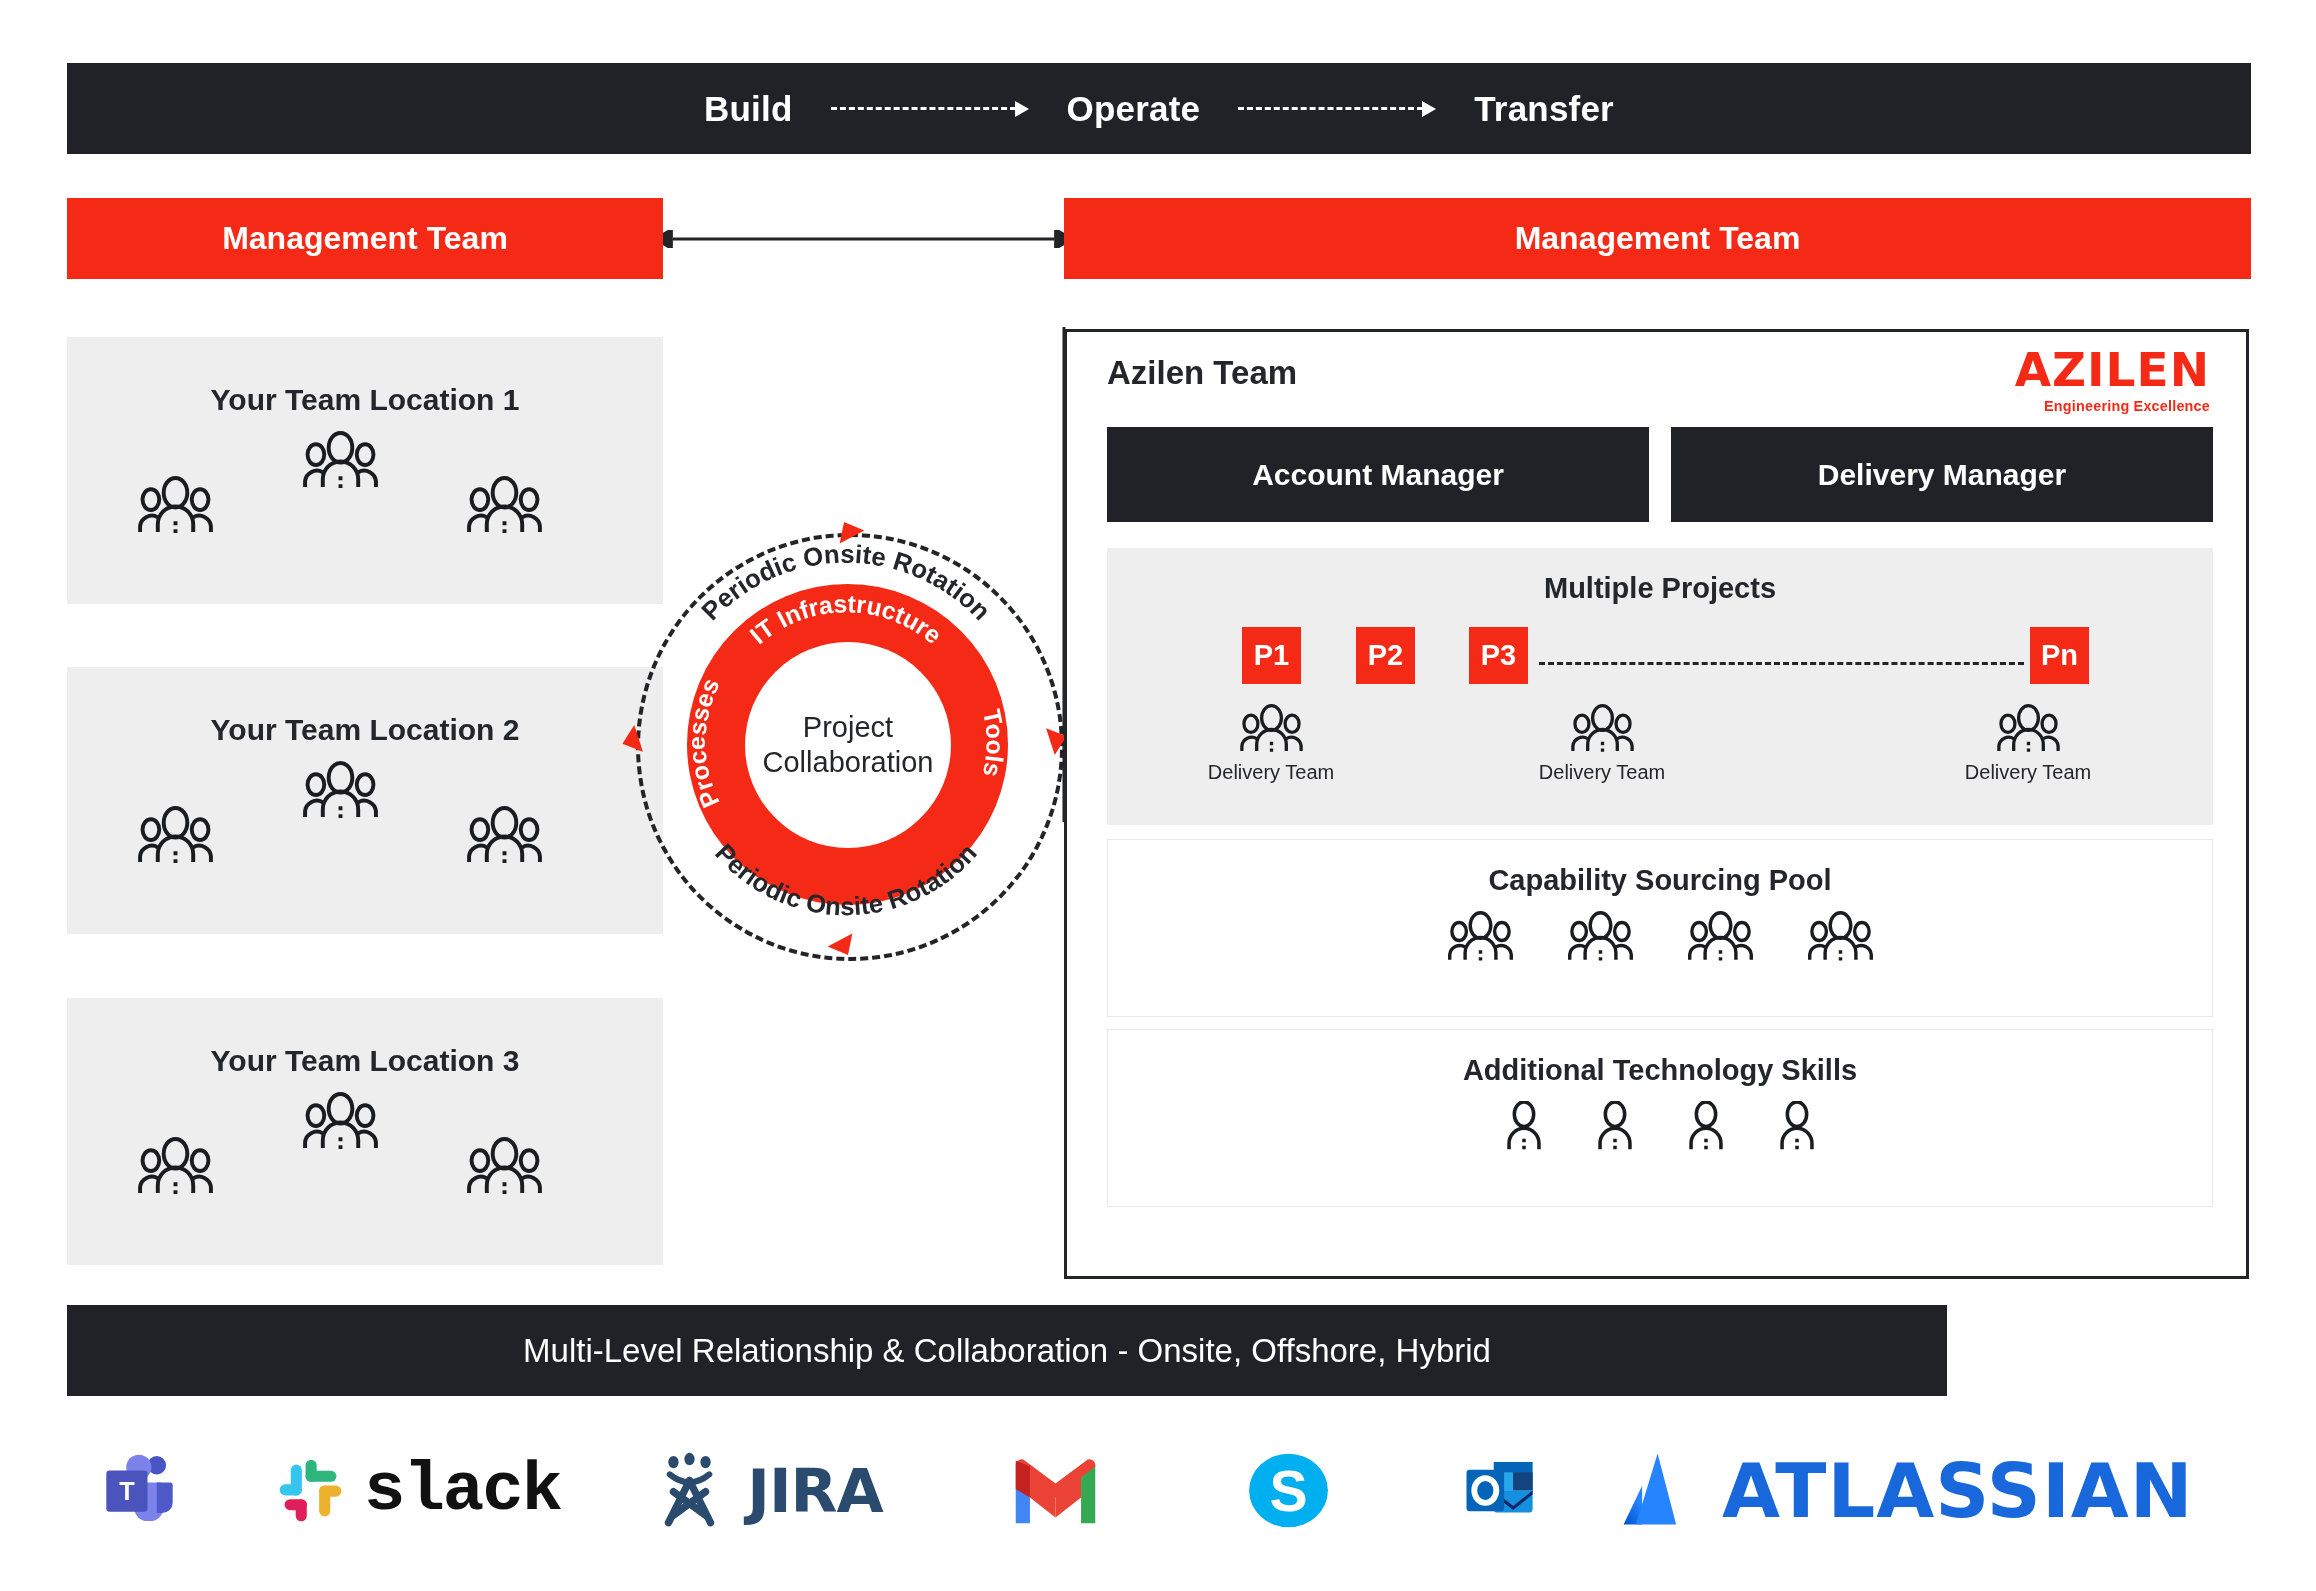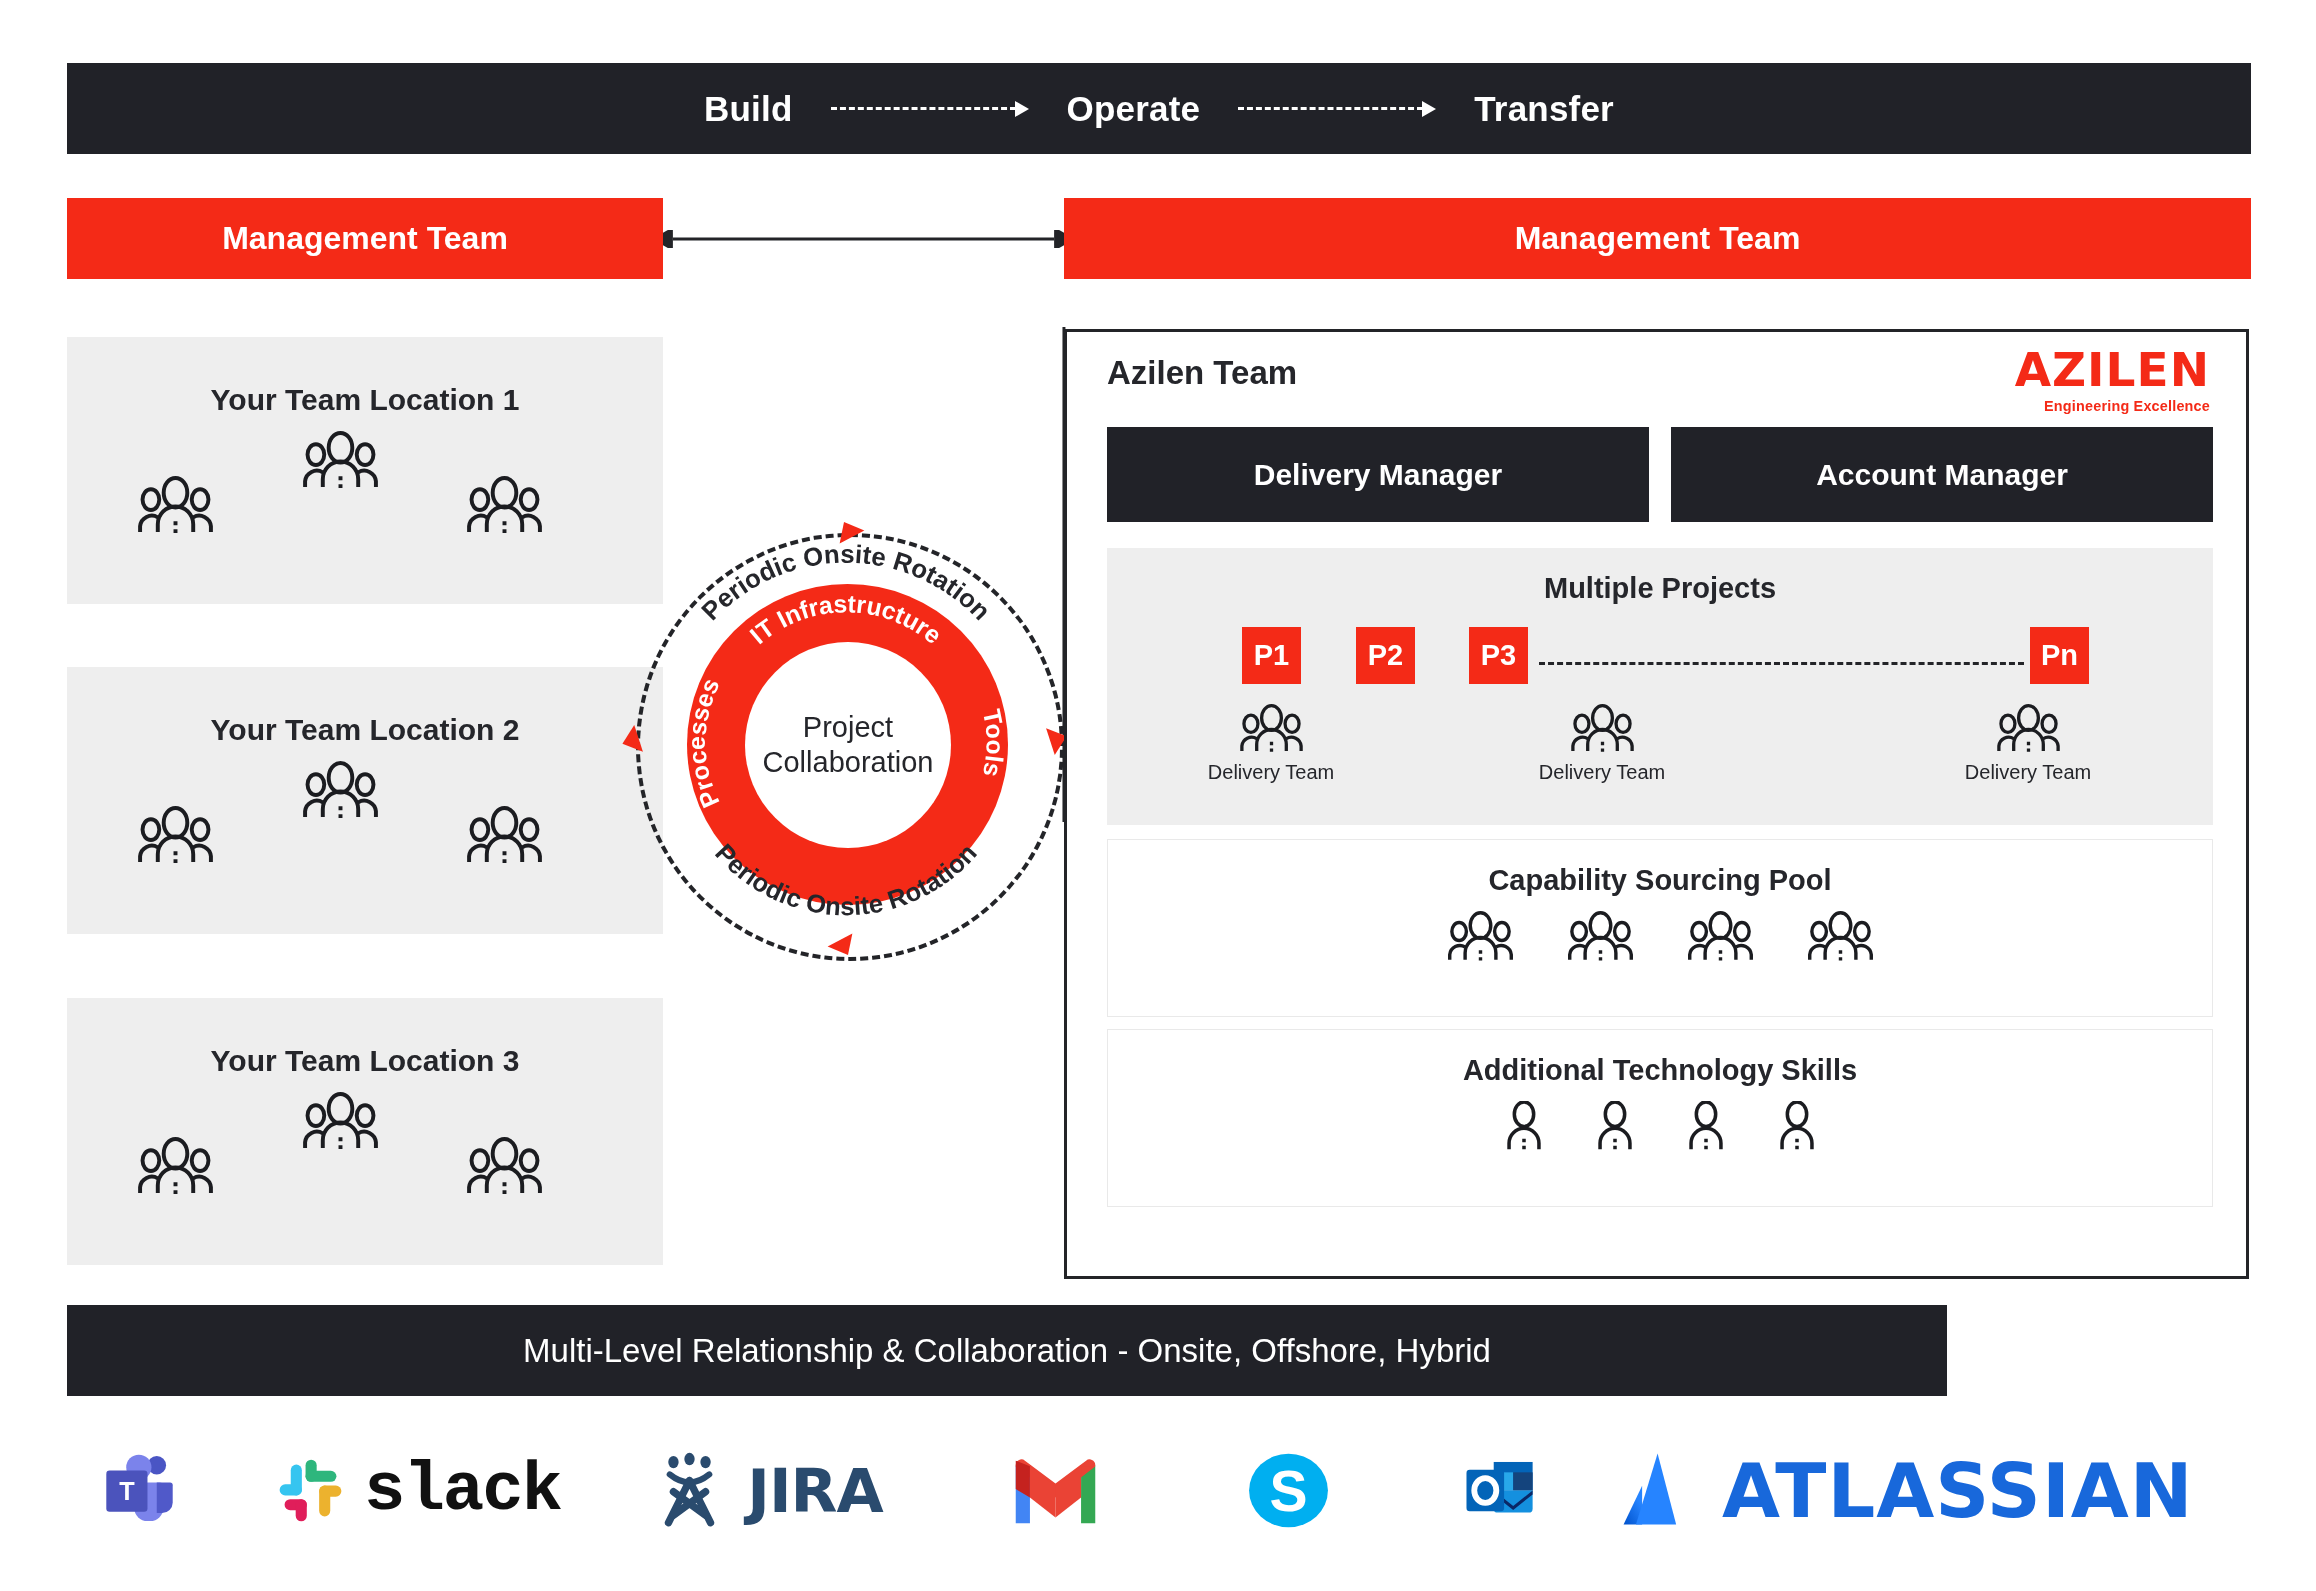--- a/index.html
+++ b/index.html
@@ -632,22 +632,22 @@
 
     <div class="azilen-head">
       <div class="azilen-title">Azilen Team</div>
       <div class="azilen-logo">
         <div class="logo-word">AZILEN</div>
         <div class="logo-tag">Engineering Excellence</div>
       </div>
     </div>
 
     <div class="mgr-row">
+      <div class="mgr-box">Account Manager</div>
       <div class="mgr-box">Delivery Manager</div>
-      <div class="mgr-box">Account Manager</div>
     </div>
 
     <div class="projects-panel">
       <div class="panel-heading">Multiple Projects</div>
 
       <div class="proj-strip">
         <div class="pbox p1">P1</div>
         <div class="pbox p2">P2</div>
         <div class="pbox p3">P3</div>
         <div class="proj-dash"></div>

